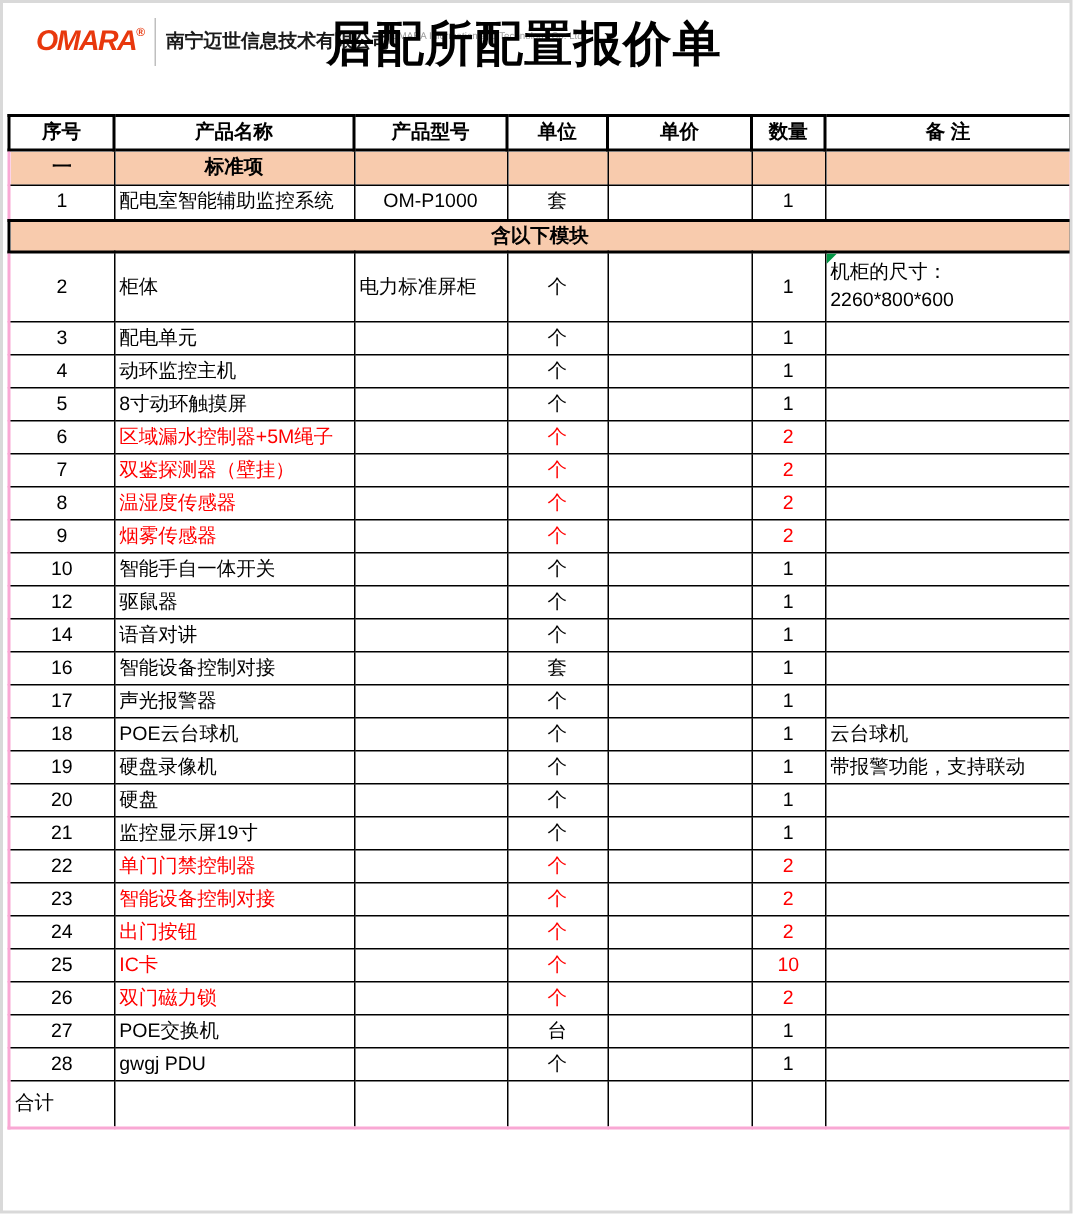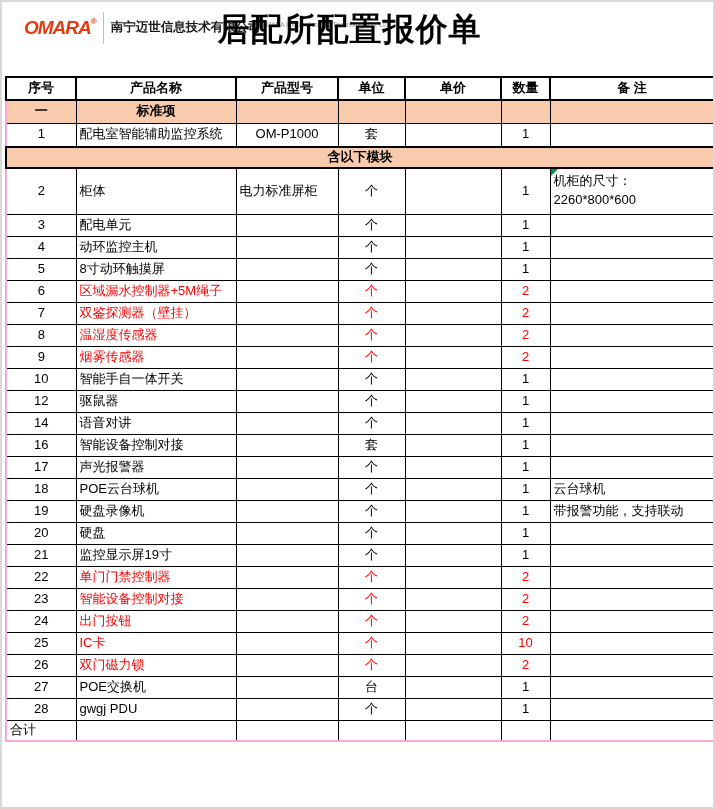--- a/index.html
+++ b/index.html
@@ -64,21 +64,21 @@
     font-weight:700;
     height:23px;
     text-align:center;
   }
   tr{height:22px;}
   tr.section-row{height:23px;background:var(--accent-fill);font-weight:700;}
   tr.section-row td{text-align:center;}
   tr.system-row{height:24px;}
   tr.banner-row{height:21px;background:var(--accent-fill);}
   tr.banner-row td{text-align:center;font-weight:700;border-width:2px;}
-  tr.total-row{height:21px;}
+  tr.total-row{height:32px;}
   tr.tall{height:46px;}
   td.c-no{text-align:center;}
   td.c-name{text-align:left;}
   td.c-model{text-align:left;}
   td.model-center{text-align:center;}
   td.c-unit{text-align:center;}
   td.c-price{text-align:center;}
   td.c-qty{text-align:center;}
   td.c-remark{text-align:left;position:relative;white-space:pre-line;line-height:1.45;}
   tr.red td.c-name,tr.red td.c-unit,tr.red td.c-qty{color:var(--highlight-text);}

